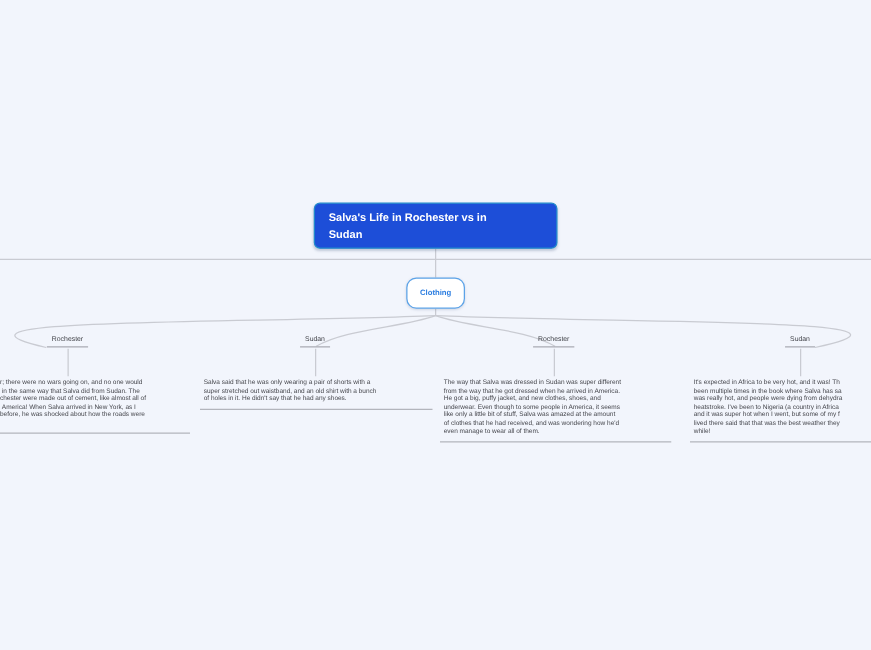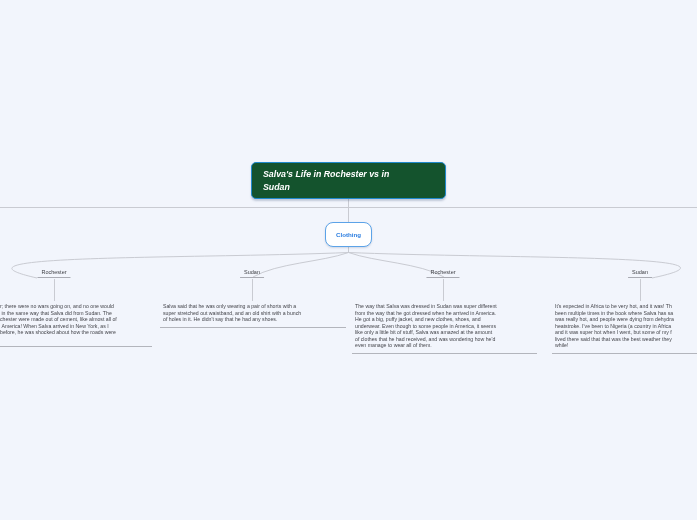--- a/index.html
+++ b/index.html
@@ -6,24 +6,24 @@
   body{
     width:697px;height:520px;overflow:hidden;position:relative;
     background:#F2F5FC;
     font-family:"Liberation Sans",sans-serif;
   }
   #canvas{position:absolute;inset:0;width:697px;height:520px;}
   svg.connectors{position:absolute;left:0;top:0;pointer-events:none;}
 
   .root-node{
     position:absolute;left:251px;top:162px;width:195px;height:37px;
-    box-sizing:border-box;background:#14532d;border:1px solid #2089CB;
+    box-sizing:border-box;background:#1d4ed8;border:1px solid #2089CB;
     border-radius:5px;color:#ffffff;font-weight:bold;font-size:8.8px;
     line-height:12.5px;padding:5px 11px;white-space:pre-line;
-    box-shadow:0 1.5px 2px rgba(70,90,130,.28);cursor:pointer;font-style:italic;
+    box-shadow:0 1.5px 2px rgba(70,90,130,.28);cursor:pointer;
   }
   .topic-node{
     position:absolute;left:325px;top:222px;width:47px;height:25px;
     box-sizing:border-box;background:#ffffff;border:1.5px solid #5CA3E8;
     border-radius:8px;color:#2B7DE0;font-weight:bold;font-size:6.2px;
     display:flex;align-items:center;justify-content:center;
     box-shadow:0 1px 2px rgba(70,90,130,.2);cursor:pointer;
   }
   .branch-label{
     position:absolute;top:268px;transform:translateX(-50%);

